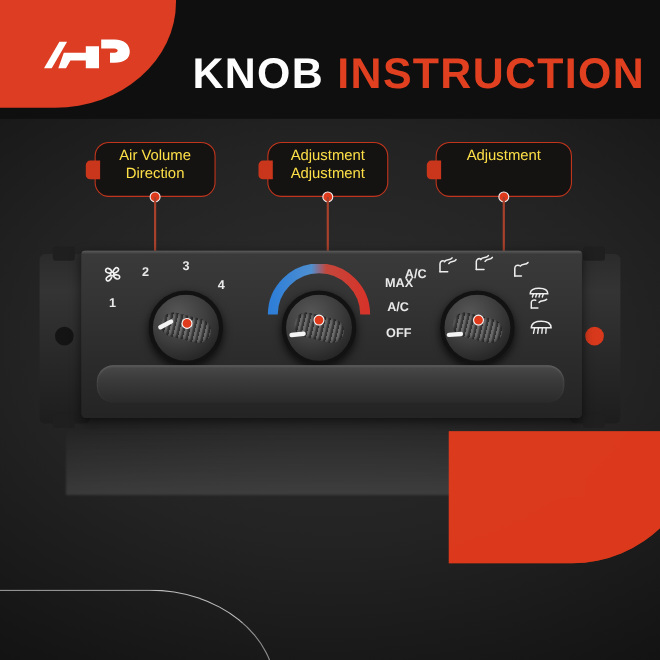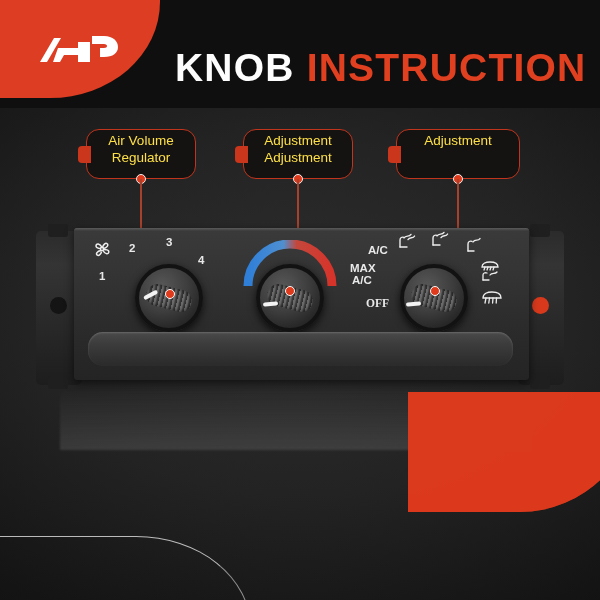--- a/index.html
+++ b/index.html
@@ -98,21 +98,21 @@
     </svg>
   </div>
 
   <div class="title">
     <span class="t-white">KNOB</span>
     <span class="t-red">INSTRUCTION</span>
   </div>
 
   <div class="callout" style="left:86px;top:129px;width:110px;height:50px;">
     <span class="ln">Air Volume</span>
-    <span class="ln">Regulator</span>
+    <span class="ln">Direction</span>
   </div>
   <div class="tag" style="left:78px;top:146px;"></div>
   <div class="cdot" style="left:136px;top:174px;"></div>
   <div class="leader" style="left:140.2px;top:179px;height:111px;"></div>
   <div class="cdot" style="left:136px;top:286px;"></div>
 
   <div class="callout" style="left:243px;top:129px;width:110px;height:50px;">
     <span class="ln">Adjustment</span>
     <span class="ln">Adjustment</span>
   </div>
@@ -181,23 +181,23 @@
           <path d="M6 46 A42 42 0 0 1 90 46" fill="none" stroke="url(#tg)" stroke-width="9" stroke-linecap="butt"></path>
         </svg>
       </div>
       <div class="knob" style="left:182px;top:36px;">
         <div class="grip"></div>
         <div class="ptr" style="left:3px;top:34px;transform:rotate(-6deg);"></div>
         <div class="kdot" style="left:25px;top:18px;"></div>
       </div>
 
       <span class="lbl" style="left:294px;top:16px;">A/C</span>
-      <span class="lbl" style="left:276px;top:34px;">MAX</span>
+      <span class="lbl" style="left:276px;top:24px;">MAX</span>
       <span class="lbl" style="left:278px;top:46px;">A/C</span>
-      <span class="lbl" style="left:292px;top:69px;font-family:Liberation Serif, serif;">OFF</span>
+      <span class="lbl" style="left:277px;top:69px;">OFF</span>
 
       <span style="position:absolute;left:322px;top:4px;">
         <svg width="20" height="17" viewBox="0 0 20 17">
           <g fill="none" stroke="#ededed" stroke-width="1.4" stroke-linecap="round">
             <path d="M4 15 L4 8 C4 5.6 6 4.6 8 5.4"></path>
             <path d="M4 15 L11 15"></path>
             <path d="M8 6 C10 2.6 13 5.6 15 2.4"></path>
             <path d="M12 7.6 C14 4.4 17 7 18.6 4"></path>
           </g>
         </svg>

